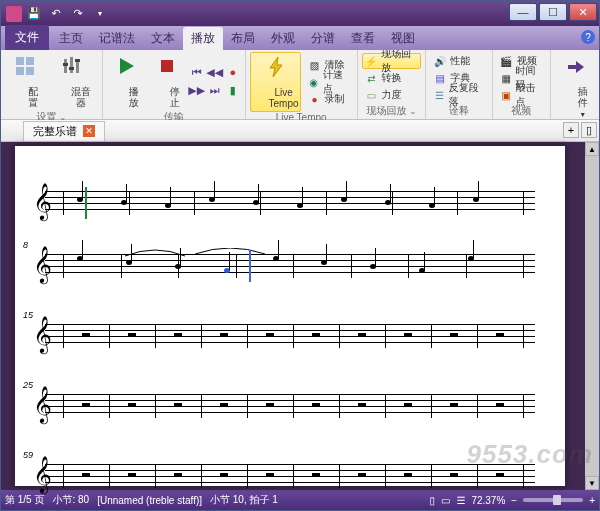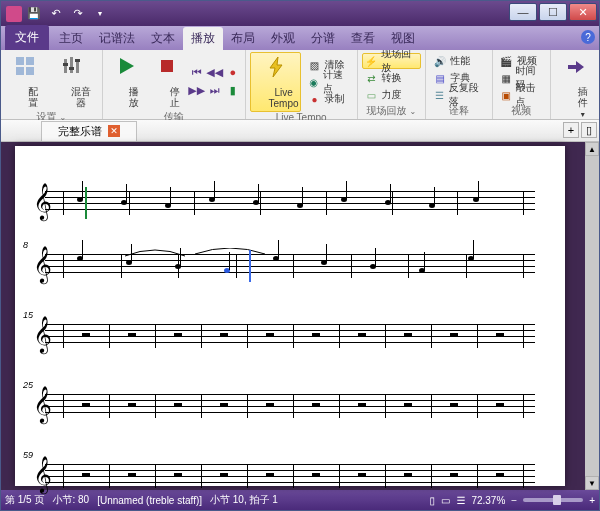--- a/index.html
+++ b/index.html
@@ -32,21 +32,21 @@
   .big-btn.highlight { background:linear-gradient(#fff4c0,#ffe870); border:1px solid #e8c030;}
   .small-btn-col { display:flex; flex-direction:column; gap:1px;}
   .small-btn { display:flex; align-items:center; gap:3px; padding:1px 3px; cursor:pointer; border-radius:2px; font-size:10px; color:#333; height:16px;}
   .small-btn .sic { width:14px; height:14px; display:flex; align-items:center; justify-content:center;}
   .small-btn.highlight { background:linear-gradient(#fff4c0,#ffe870); border:1px solid #e8c030;}
   .transport-col { display:flex; flex-direction:column; gap:2px;}
   .transport-row { display:flex; gap:2px;}
   .tbtn { width:16px; height:16px; display:flex; align-items:center; justify-content:center; color:#5a3a8a; cursor:pointer; font-size:11px;}
   
   .score-tabs { height:22px; background:linear-gradient(#fafafa,#e8e8e8); border-bottom:1px solid #c0c0c0; display:flex; align-items:center; position:relative;}
-  .score-tab { margin-left:40px; padding:2px 16px; background:#f8f8f8; border:1px solid #c0c0c0; border-bottom:none; font-size:11px; display:flex; align-items:center; gap:6px;}
+  .score-tab { margin-left:22px; padding:2px 9px; background:#f8f8f8; border:1px solid #c0c0c0; border-bottom:none; font-size:11px; display:flex; align-items:center; gap:6px;}
   .tab-close { width:12px; height:12px; background:#e06030; color:#fff; font-size:9px; display:flex; align-items:center; justify-content:center; cursor:pointer;}
   .panel-btns { position:absolute; right:2px; top:2px; display:flex; gap:2px;}
   .panel-btn { width:16px; height:16px; border:1px solid #b0b0b0; background:#f0f0f0; display:flex; align-items:center; justify-content:center; font-size:11px; cursor:pointer;}
   
   .score-wrap { flex:1; display:flex; position:relative; background:#402850;}
   .score-page { margin:4px 20px 4px 14px; flex:1; background:#fff; box-shadow:0 0 8px rgba(0,0,0,0.5); position:relative; }
   .scrollbar-v { width:14px; background:#e8e8e8; display:flex; flex-direction:column;}
   .sb-btn { height:14px; background:#d0d0d0; border:1px solid #b0b0b0; display:flex; align-items:center; justify-content:center; font-size:8px; cursor:pointer;}
   .sb-track { flex:1; background:#e8e8e8; position:relative;}
   .sb-thumb { position:absolute; top:0; height:100%; width:100%; background:#c8c8c8;}
@@ -441,20 +441,21 @@
           </div>
         </div>
       </div>
     <div class="scrollbar-v">
       <div class="sb-btn">▲</div>
       <div class="sb-track">
           <div class="sb-thumb"></div>
         </div>
       <div class="sb-btn">▼</div>
     </div>
+    <div class="watermark">9553.com</div>
   </div>
 
   <div class="statusbar">
     <div class="status-item">第 1/5 页</div>
     <div class="status-item">小节: 80</div>
     <div class="status-item">[Unnamed (treble staff)]</div>
     <div class="status-item">小节 10, 拍子 1</div>
     <div class="status-right">
       <span>▯</span>
       <span>▭</span>

